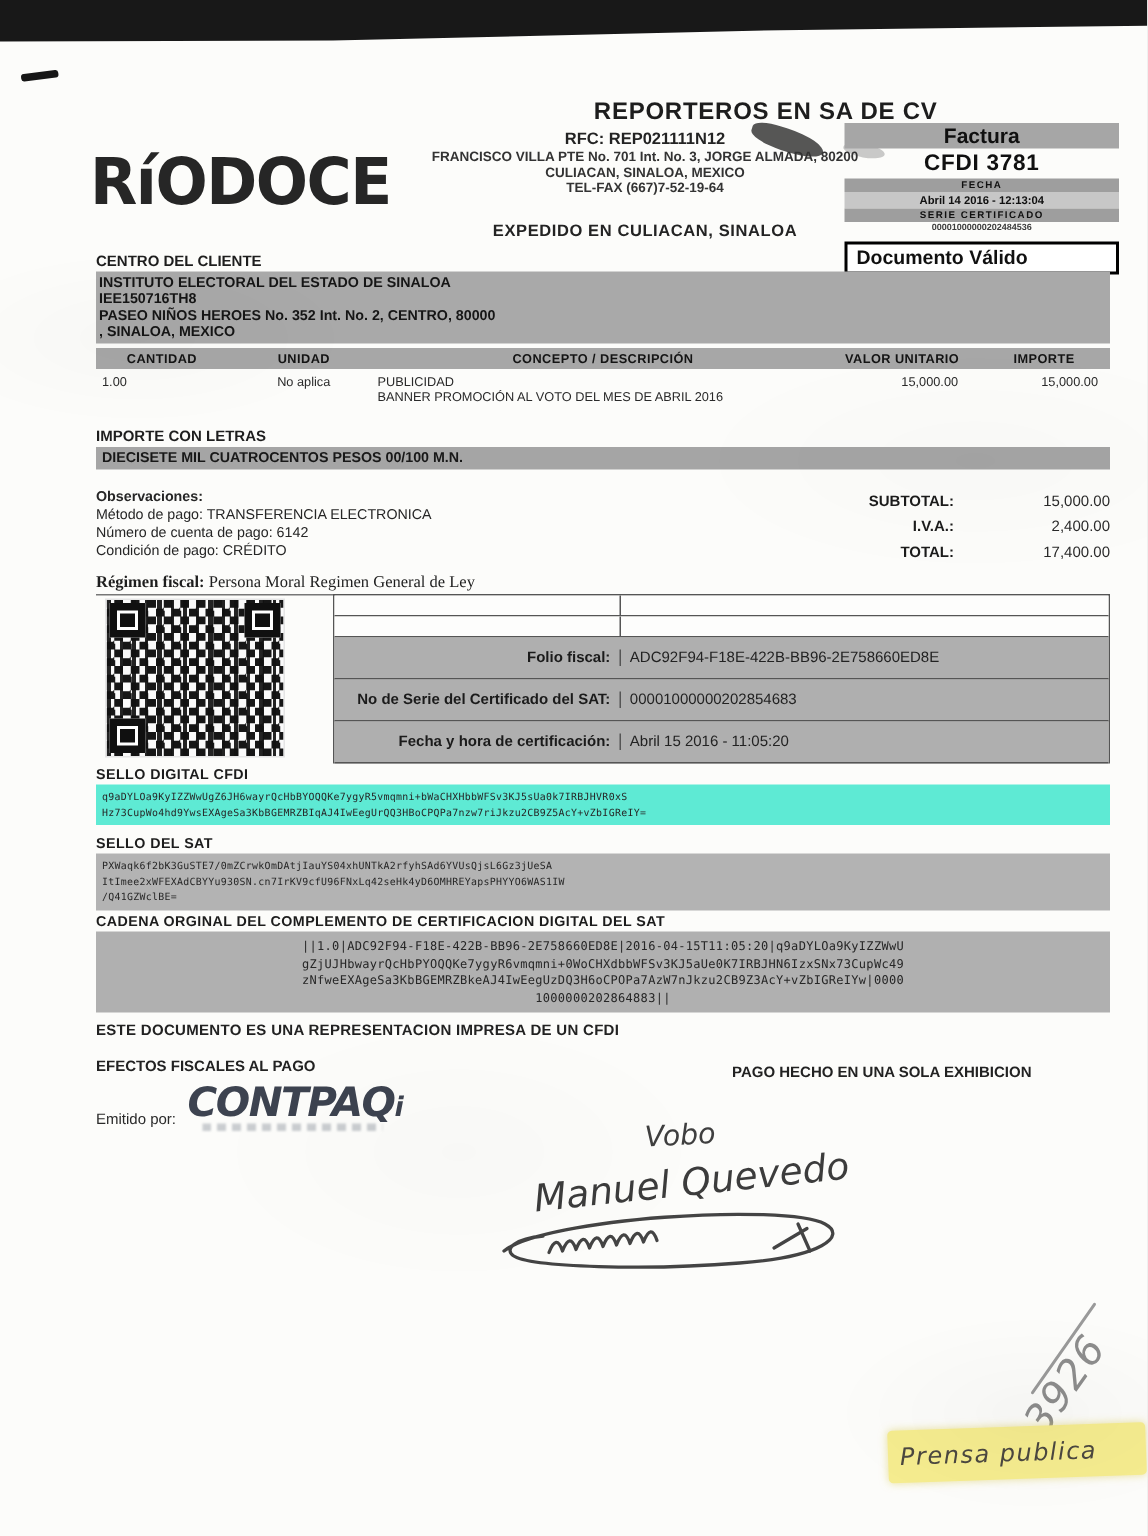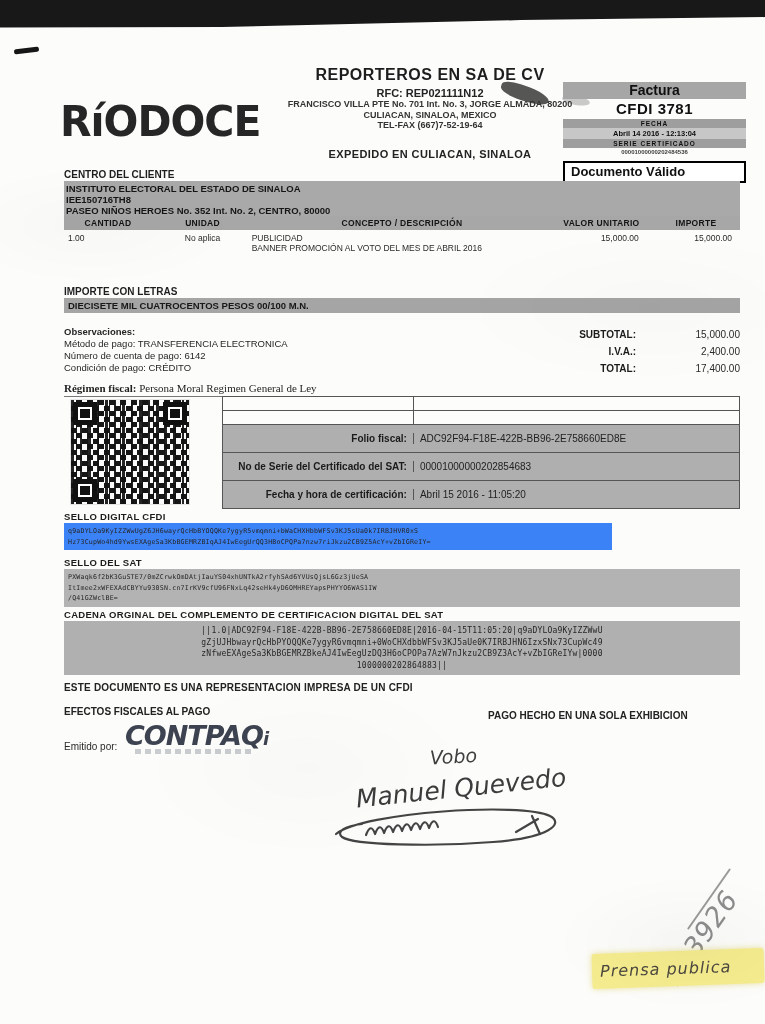--- a/index.html
+++ b/index.html
@@ -17,40 +17,40 @@
   #smudge2{left:562px;top:96px;width:28px;height:9px;background:#6a6a6a;opacity:.35;border-radius:50%;transform:rotate(10deg);}
   #noise{left:0;top:0;width:765px;height:1024px;pointer-events:none;opacity:.55;background:
     radial-gradient(220px 90px at 12% 22%,rgba(0,0,0,.04),transparent 70%),
     radial-gradient(300px 120px at 85% 30%,rgba(0,0,0,.03),transparent 70%),
     radial-gradient(260px 140px at 40% 75%,rgba(0,0,0,.03),transparent 70%),
     radial-gradient(200px 100px at 90% 92%,rgba(0,0,0,.05),transparent 70%);}
   
   #logo{left:60px;top:97px;font-size:41px;font-weight:900;letter-spacing:-1px;color:#262626;
     font-family:"DejaVu Sans",sans-serif;transform:scaleY(1.05);}
   #hdr-center{left:235px;top:66px;width:390px;text-align:center;}
-  #company-name{font-size:16px;font-weight:bold;letter-spacing:.5px;color:#1d1d1d;}
+  #company-name{font-size:16px;font-weight:bold;letter-spacing:.5px;color:#1d1d1d;text-align:right;}
   #company-rfc{font-size:11px;font-weight:bold;margin-top:3px;color:#232323;}
   .addr{font-size:9px;font-weight:bold;color:#333;line-height:10.5px;}
   #issued-at{margin-top:17px;font-size:11px;font-weight:bold;color:#232323;letter-spacing:.4px;}
   
   #inv-box{left:563px;top:82px;width:183px;font-weight:bold;text-align:center;color:#101010;}
   #inv-title{height:17px;line-height:17px;font-size:14px;background:#a6a6a6;}
   #inv-folio{height:20px;line-height:20px;font-size:15px;letter-spacing:.5px;}
   #inv-date-label{height:9px;line-height:9px;font-size:6.5px;background:#9e9e9e;letter-spacing:1px;}
   #inv-date{height:11px;line-height:11px;font-size:7.5px;background:#c7c7c7;}
   #inv-serie-label{height:9px;line-height:9px;font-size:6.5px;background:#9e9e9e;letter-spacing:1px;}
   #inv-serie{height:9px;line-height:9px;font-size:6px;color:#3c3c3c;}
   #doc-valido{margin-top:4px;border:2px solid #000000;background:#fff;height:18px;line-height:18px;
     font-size:13px;text-align:left;padding-left:6px;}
   
   #client-label{left:64px;top:169px;font-size:10px;font-weight:bold;color:#1e1e1e;}
   #client-block{left:64px;top:181px;width:676px;height:48px;background:#a9a9a9;padding:2px 0 0 2px;box-sizing:border-box;}
   #client-block div{font-size:9.5px;font-weight:bold;color:#161616;line-height:11px;}
   
-  #items{left:64px;top:216px;width:676px;}
+  #items{left:64px;top:232px;width:676px;}
   .irow{display:flex;width:100%;}
   .c1{width:13%;} .c2{width:15%;} .c3{width:44%;} .c4{width:15%;} .c5{width:13%;}
   #items-head{background:#a7a7a7;height:14px;align-items:center;}
   #items-head div{font-size:8.5px;font-weight:bold;color:#141414;text-align:center;letter-spacing:.3px;}
   #items-body{margin-top:3px;}
   #items-body div{font-size:8.5px;color:#2a2a2a;}
   .cant{padding-left:4px;} .unid{text-align:center;} .conc{line-height:10px;}
   .num{text-align:right;padding-right:8px;}
   
   #letras-label{left:64px;top:286px;font-size:10px;font-weight:bold;color:#1e1e1e;}
@@ -80,21 +80,21 @@
   #cert{left:222px;top:396px;width:518px;border:1px solid #555;border-bottom:none;box-sizing:border-box;}
   .crow{display:flex;border-bottom:1px solid #555;}
   .crow .cl{width:37%;border-right:1px solid #555;text-align:right;padding:0 6px;box-sizing:border-box;
     font-size:10px;font-weight:bold;color:#1b1b1b;}
   .crow .cv{width:63%;padding:0 6px;box-sizing:border-box;font-size:10px;color:#222;}
   .crow.empty{height:13px;background:#fdfdfc;}
   .crow.shade{height:27px;background:#afafaf;align-items:center;}
   
   .sec-label{font-size:9.5px;font-weight:bold;color:#1c1c1c;letter-spacing:.3px;}
   #sello-cfdi-label{left:64px;top:511px;}
-  #sello-cfdi{left:64px;top:523px;width:548px;background:#3b82f6;padding:3px 4px;box-sizing:border-box;}
+  #sello-cfdi{left:64px;top:523px;width:676px;background:#5eead4;padding:3px 4px;box-sizing:border-box;}
   .gib{font-family:"DejaVu Sans Mono",monospace;font-size:6.6px;color:#262626;line-height:10.5px;letter-spacing:.2px;}
   #sello-sat-label{left:64px;top:557px;}
   #sello-sat{left:64px;top:569px;width:676px;background:#b3b3b3;padding:3px 4px;box-sizing:border-box;}
   #cadena-label{left:64px;top:609px;}
   #cadena{left:64px;top:621px;width:676px;background:#b0b0b0;padding:4px 4px;box-sizing:border-box;}
   #cadena .gib{font-size:8px;line-height:11.5px;text-align:center;}
   
   #cfdi-notice{left:64px;top:682px;font-size:10px;font-weight:bold;color:#222;letter-spacing:.2px;}
   #efectos{left:64px;top:706px;font-size:10px;font-weight:bold;color:#222;}
   #pago-exhibicion{left:488px;top:710px;font-size:10px;font-weight:bold;color:#222;}

